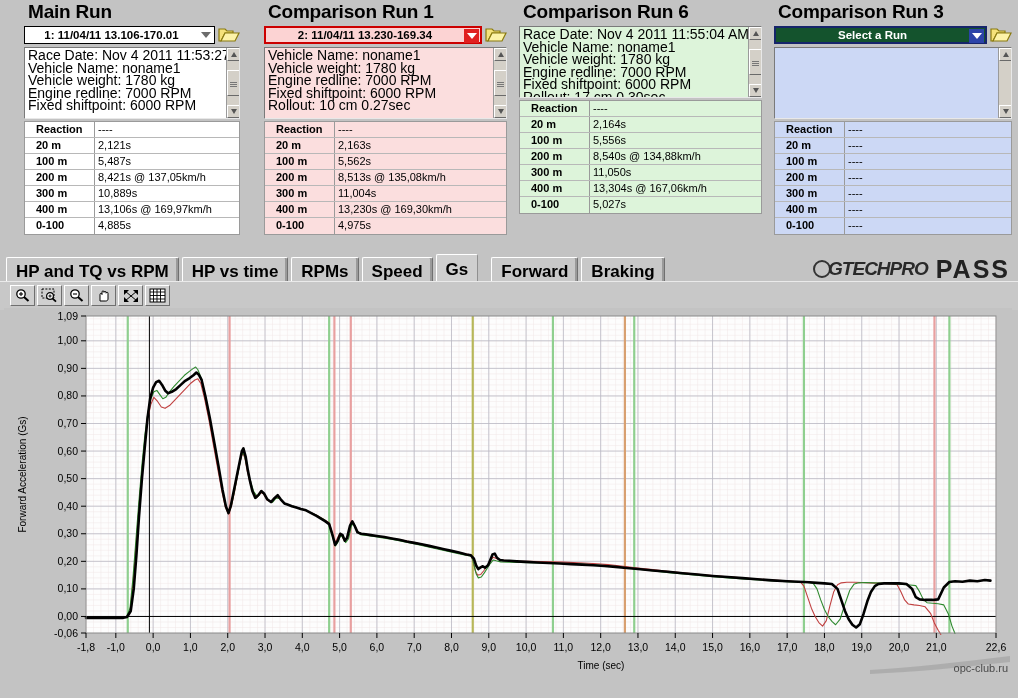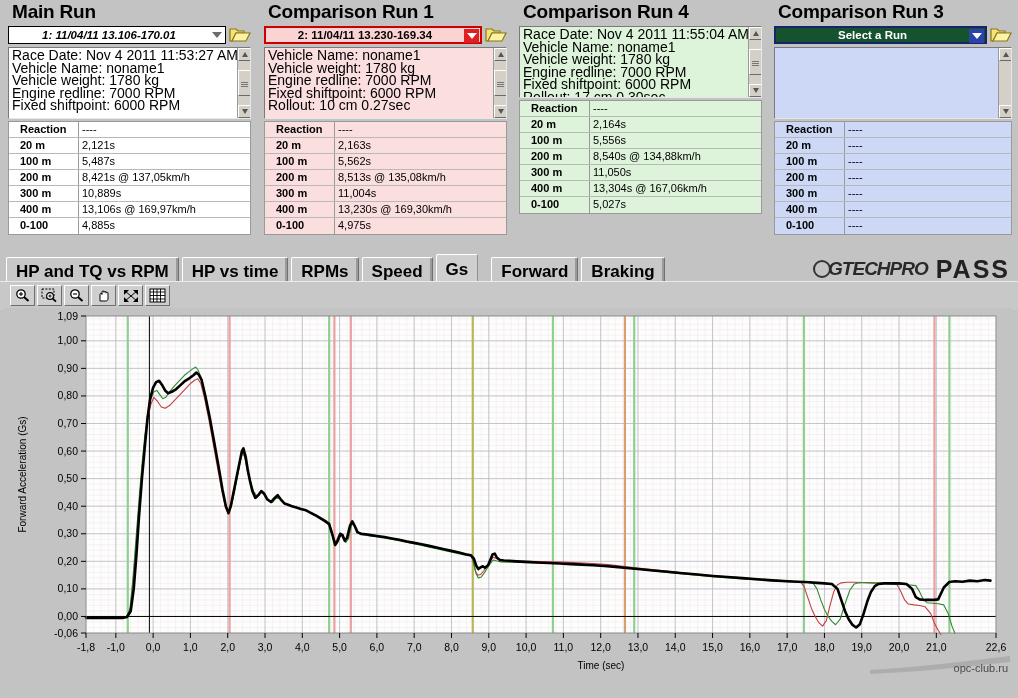--- a/index.html
+++ b/index.html
@@ -78,21 +78,21 @@
     width:70px;flex:0 0 70px;font-size:11px;font-weight:bold;color:#000;
     padding-left:11px;line-height:15px;border-right:1px solid #9a9a9a;box-sizing:border-box;
     white-space:nowrap;overflow:hidden;
   }
   .restab .v{
     flex:1 1 auto;font-size:11px;color:#000;padding-left:3px;line-height:15px;
     white-space:nowrap;overflow:hidden;
   }
 
   
-  .p-main .combo{background:#ffffff;font-style:italic;}
+  .p-main .combo{background:#ffffff;}
   .p-main .infobox{background:#ffffff;}
   .p-main .restab,.p-main .restab .row{background:#ffffff;}
 
   .p-c1 .combo{background:#fcd3d3;border-color:#cc0000;border-width:2px;}
   .p-c1 .combo .arrow{background:#e02020;}
   .p-c1 .tri{border-top-color:#ffffff;}
   .p-c1 .infobox{background:#fbdede;}
   .p-c1 .restab,.p-c1 .restab .row{background:#fbdede;}
 
   .p-c2 .combo{background:#d6f2d2;border-color:#1e7a1e;border-width:2px;}
@@ -167,21 +167,21 @@
   }
   .wm-swoosh{position:absolute;right:2px;bottom:0;width:140px;height:22px;}
 </style>
 </head>
 <body>
 
 <div class="app">
 
   <div class="runs">
 
-    <div class="run-panel p-main" style="left:8px;width:243px;">
+    <div class="run-panel p-main" style="left:24px;width:216px;">
       <div class="run-title">Main Run</div>
       <div class="combo-row">
         <div class="combo">
           <span class="combo-text">1:   11/04/11 13.106-170.01</span>
           <span class="arrow">
               <span class="tri"></span>
             </span>
         </div>
         <div class="folder">
           <svg width="22" height="18" viewBox="0 0 22 18">
@@ -312,21 +312,21 @@
             <div class="v">13,230s @ 169,30km/h</div>
           </div>
         <div class="row">
             <div class="k">0-100</div>
             <div class="v">4,975s</div>
           </div>
       </div>
     </div>
 
     <div class="run-panel p-c2" style="left:519px;width:243px;">
-      <div class="run-title">Comparison Run 4</div>
+      <div class="run-title">Comparison Run 6</div>
       <div class="infobox">
         <div class="infolines">
           <div>Race Date: Nov 4 2011  11:55:04 AM</div>
           <div>Vehicle Name: noname1</div>
           <div>Vehicle weight: 1780 kg</div>
           <div>Engine redline: 7000 RPM</div>
           <div>Fixed shiftpoint: 6000 RPM</div>
           <div>Rollout: 17 cm  0.30sec</div>
         </div>
         <div class="scroll">

